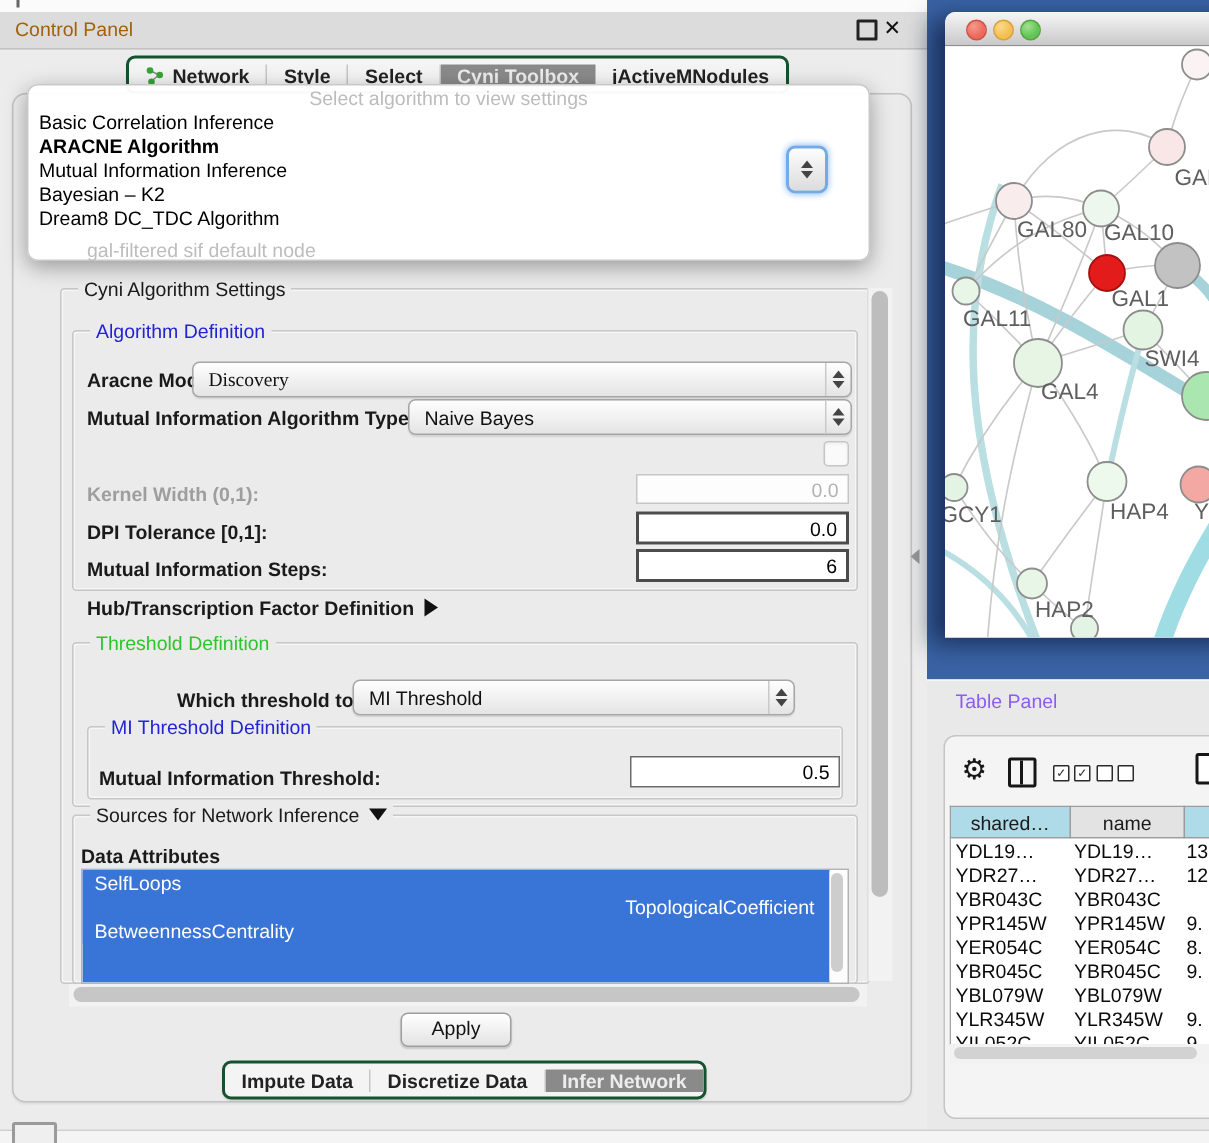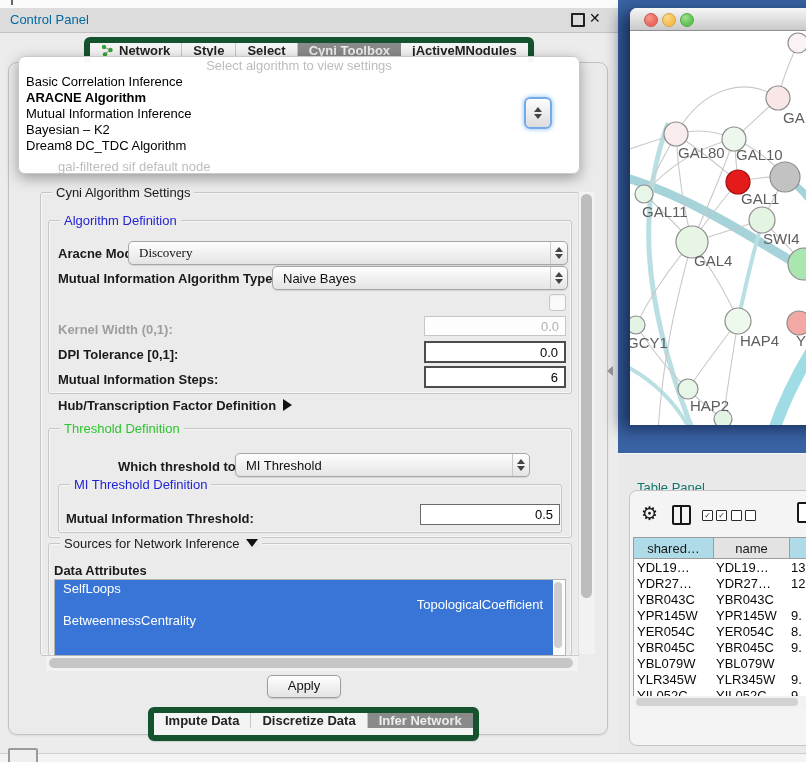--- a/index.html
+++ b/index.html
@@ -4,25 +4,25 @@
 <style>
   html,body{margin:0;padding:0;}
   body{font-family:"Liberation Sans","DejaVu Sans",sans-serif;}
   .screen{position:relative;width:806px;height:762px;background:#ececec;overflow:hidden;font-size:13px;color:#1a1a1a;}
   .abs{position:absolute;}
 
   
   .top-strip{left:0;top:0;width:618px;height:8px;background:#fbfbfb;}
   .top-tick{left:11px;top:0;width:2px;height:5px;background:#666;}
   .cp-titlebar{left:0;top:8px;width:618px;height:24px;background:#dcdcdc;border-bottom:1px solid #c2c2c2;}
-  .cp-title{left:10px;top:12px;color:#0369a1;}
+  .cp-title{left:10px;top:12px;color:#a16207;}
   .float-btn{left:571px;top:13px;width:10px;height:10px;border:2px solid #222;border-radius:1px;background:transparent;}
   .close-btn{left:589px;top:10px;font-weight:bold;font-size:14px;color:#111;}
 
-  .tabbar{display:flex;align-items:flex-start;height:22px;border:6px solid #14532d;border-radius:6px;background:#f4f4f4;overflow:hidden;box-shadow:0 1px 1px rgba(0,0,0,.12);}
+  .tabbar{display:flex;align-items:center;height:22px;border:2px solid #14532d;border-radius:6px;background:#f4f4f4;overflow:hidden;box-shadow:0 1px 1px rgba(0,0,0,.12);}
   .tab{display:flex;align-items:center;padding:0 11px;font-weight:bold;color:#222;border-right:1px solid #c6c6c6;white-space:nowrap;}
   .tab:last-child{border-right:none;}
   .tab.sel{background:#8a8a8a;color:#ededed;border-right:none;}
   .net-icon{width:13px;height:13px;margin-right:5px;}
 
   .cp-panel{left:8px;top:62px;width:598px;height:671px;background:#ebebeb;border:1px solid #c2c2c2;border-radius:9px;box-shadow:0 1px 2px rgba(0,0,0,.08);}
 
   .groupbox{border:1px solid #c7c7c7;border-radius:3px;box-shadow:inset 0 0 0 1px #f6f6f6;}
   .grouplabel{background:#ebebeb;padding:0 4px;white-space:nowrap;}
   .blue{color:#2323d6;}
@@ -75,21 +75,21 @@
   .net-canvas{position:absolute;left:0;top:23px;width:200px;height:394px;background:#fff;overflow:hidden;}
   .edge{fill:none;stroke:#c9c9c9;stroke-width:1.1;}
   .tealA{fill:none;stroke:#a6d2d9;}
   .tealB{fill:none;stroke:#b9dfe3;}
   .tealC{fill:none;stroke:#9fdce3;}
   .nnode{stroke:#8d8d8d;stroke-width:1.2;}
   .nlabel{fill:#5e5e5e;font-size:15px;font-family:"Liberation Sans",sans-serif;}
 
   
   .right-bottom{left:618px;top:453px;width:188px;height:309px;background:#e9e9e9;border-top:1px solid #f6f6f6;}
-  .tp-title{left:637px;top:480px;color:#0f766e;}
+  .tp-title{left:637px;top:460px;color:#8b5cf6;}
   .tp-panel{left:629px;top:490px;width:200px;height:254px;background:#f4f4f4;border:1px solid #c5c5c5;border-radius:8px;}
   .gear{font-size:19px;color:#161616;line-height:19px;}
   .col-icon{width:15px;height:16px;border:2px solid #161616;border-radius:2px;position:relative;}
   .col-icon::after{content:"";position:absolute;left:6px;top:0;width:2px;height:16px;background:#161616;}
   .cbx{display:inline-block;width:9px;height:9px;border:1.5px solid #2a2a2a;border-radius:1px;font-size:8px;line-height:9px;text-align:center;color:#2a2a2a;background:#fff;margin-right:3px;vertical-align:top;}
   .doc-icon{width:13px;height:17px;border:2px solid #161616;border-radius:2px;background:#fff;}
   .ttable{border-collapse:collapse;table-layout:fixed;background:#fff;font-size:13px;}
   .ttable th{height:20px;font-weight:normal;border:1px solid #9c9c9c;padding:0;}
   .th-blue{background:#afdae7;}
   .th-gray{background:#e3e3e3;}

